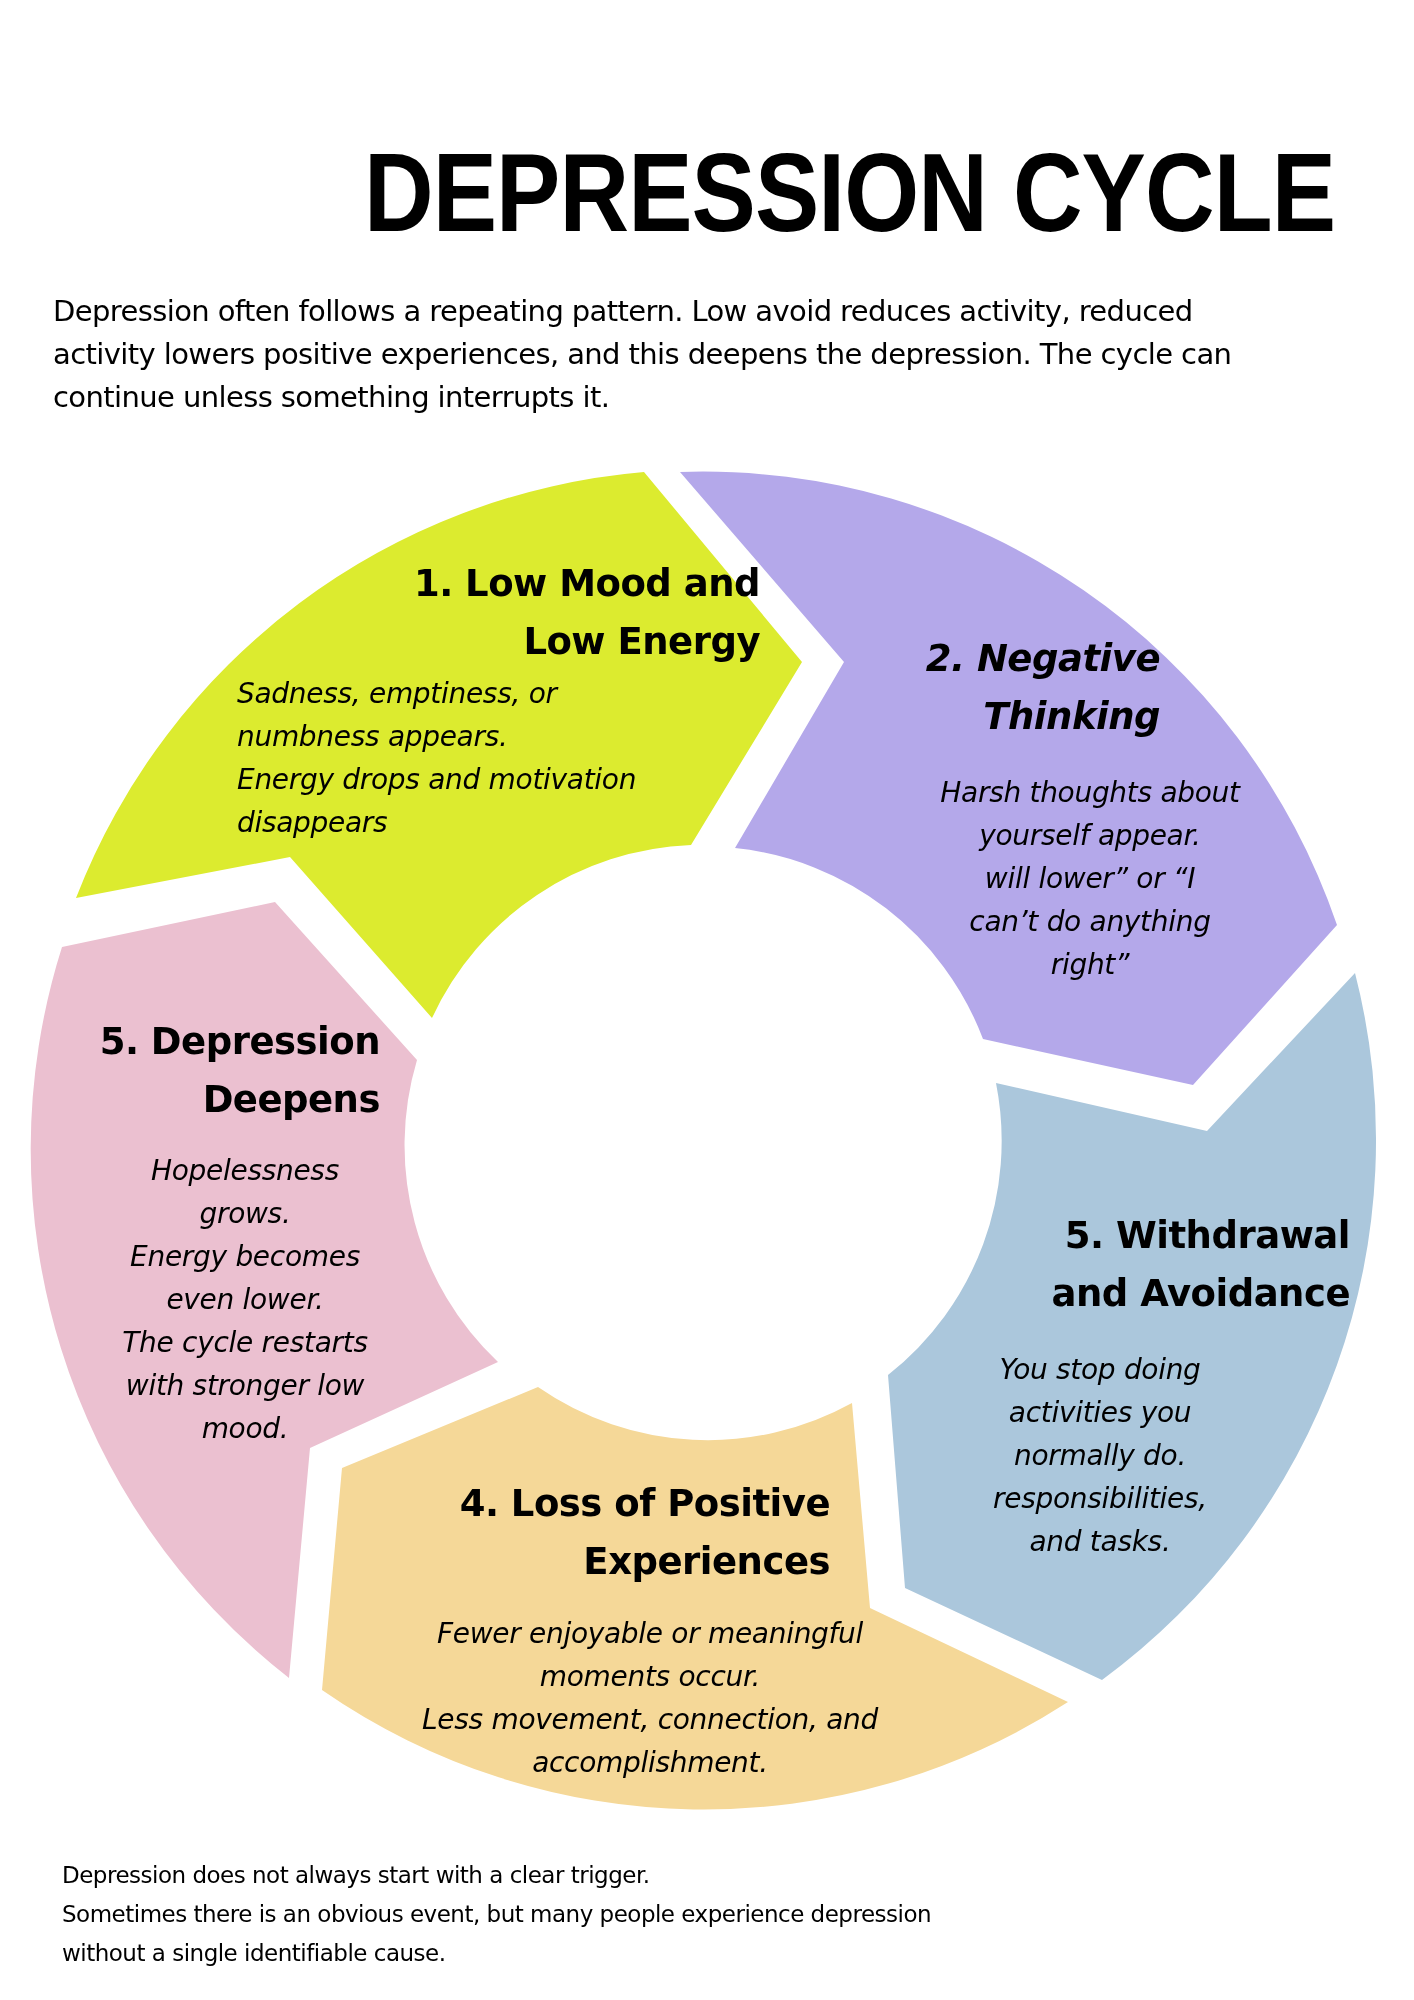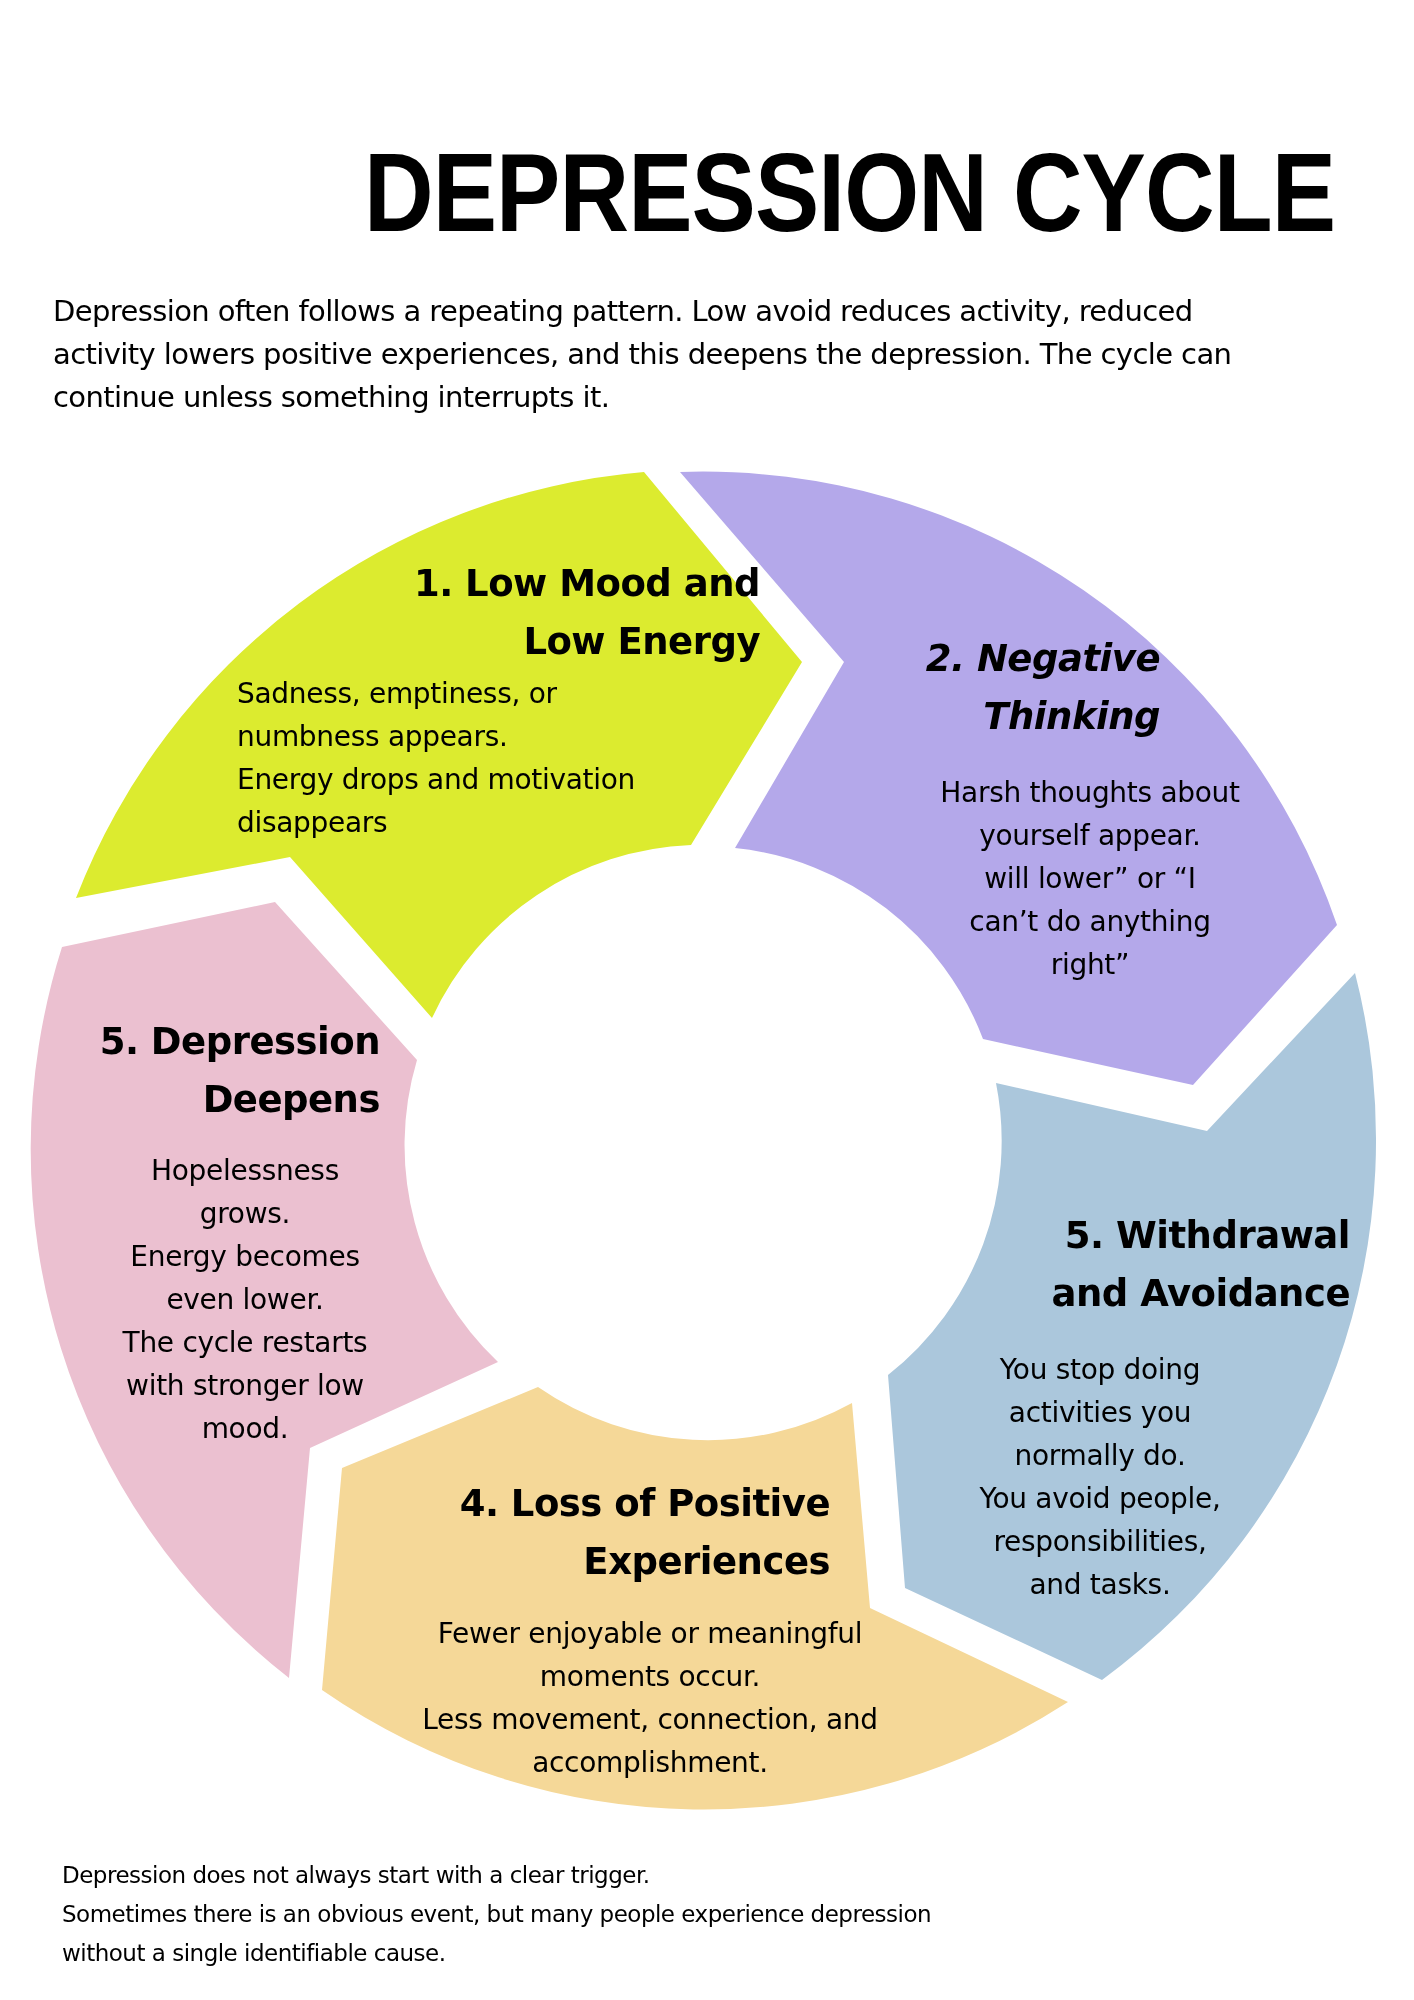--- a/index.html
+++ b/index.html
@@ -16,21 +16,21 @@
     letter-spacing: -0.6px;
   }
   .intro .line { display: block; white-space: nowrap; }
   svg.ring { position: absolute; left: 0; top: 0; width: 1414px; height: 2000px; }
   .seg-title {
     position: absolute; font-family: "DejaVu Sans", sans-serif; font-weight: 700;
     font-size: 37px; line-height: 58px; text-align: right; white-space: nowrap; letter-spacing: -0.5px;
   }
   .seg-body {
     position: absolute; font-family: "DejaVu Sans", sans-serif; font-size: 28px; line-height: 43px;
-    text-align: center; white-space: nowrap; letter-spacing: -0.3px;
+    text-align: center; white-space: nowrap; letter-spacing: -0.3px; font-style: italic;
   }
   .seg-body .line, .seg-title .line { display: block; }
   .left { text-align: left; }
   .footer {
     position: absolute; left: 62px; top: 1856px; width: 1300px;
     font-family: "DejaVu Sans", sans-serif; font-size: 23px; line-height: 39px; letter-spacing: -0.5px;
   }
   .footer .line { display: block; white-space: nowrap; }
 </style>
 </head>
@@ -81,21 +81,20 @@
 </div>
 
 <div class="seg-title" style="left:990px; top:1207px; width:360px;">
   <span class="line">5. Withdrawal</span>
   <span class="line">and Avoidance</span>
 </div>
 <div class="seg-body" style="left:900px; top:1348px; width:400px;">
   <span class="line">You stop doing</span>
   <span class="line">activities you</span>
   <span class="line">normally do.</span>
-  <span class="line">You avoid people,</span>
   <span class="line">responsibilities,</span>
   <span class="line">and tasks.</span>
 </div>
 
 <div class="seg-title" style="left:380px; top:1475px; width:450px;">
   <span class="line">4. Loss of Positive</span>
   <span class="line">Experiences</span>
 </div>
 <div class="seg-body" style="left:360px; top:1612px; width:580px;">
   <span class="line">Fewer enjoyable or meaningful</span>

